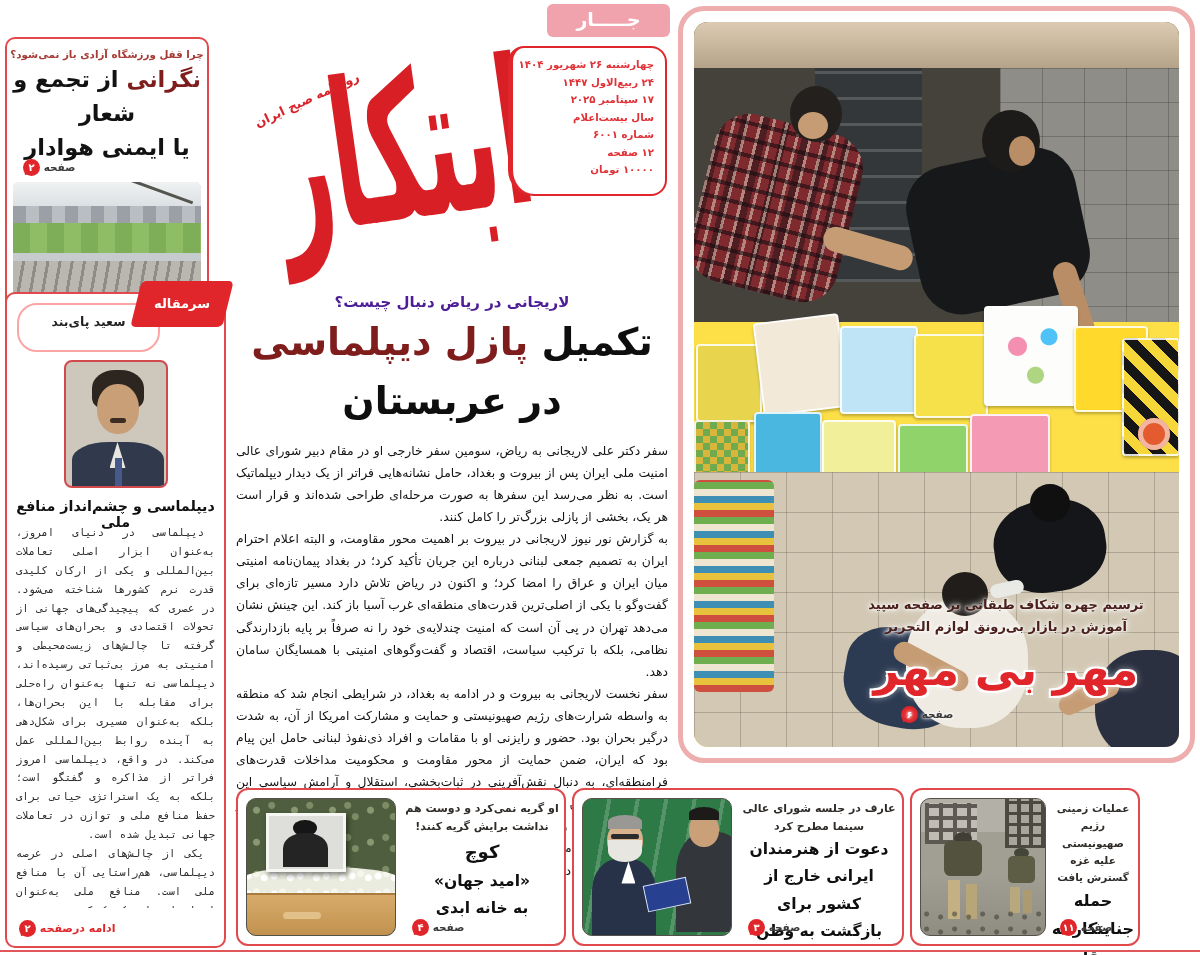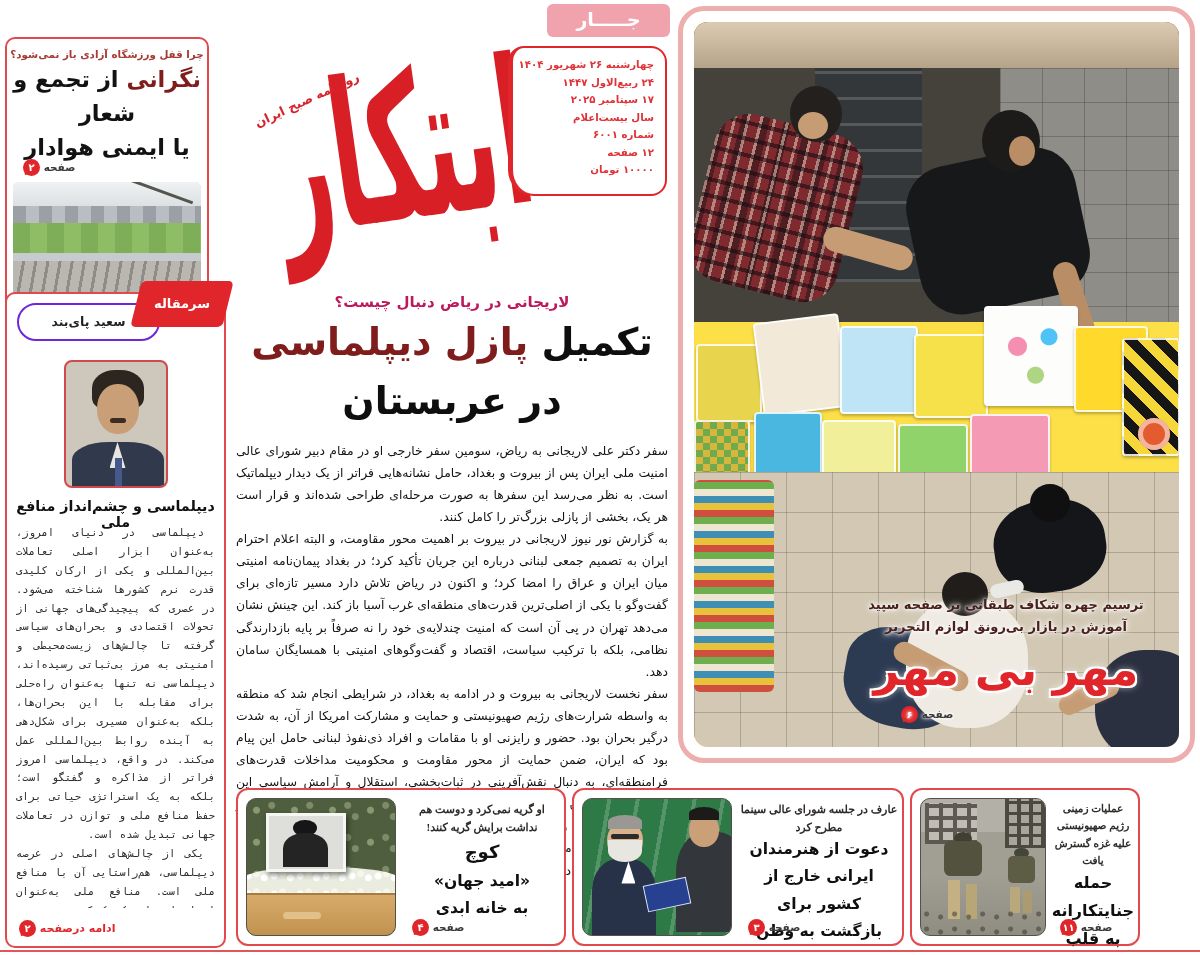--- a/index.html
+++ b/index.html
@@ -37,22 +37,22 @@
   .st-field { position:absolute; top:41px; left:0; right:0; height:30px;
     background:repeating-linear-gradient(90deg,#7fae58 0 17px,#8fbd66 17px 34px); }
   .st-track { position:absolute; top:71px; left:0; right:0; height:8px; background:#c6cbce; }
   .st-terrace { position:absolute; top:79px; left:0; right:0; bottom:0;
     background:repeating-linear-gradient(100deg,#bab7b0 0 9px,#8f8c85 9px 12px); }
   .st-crane { position:absolute; top:6px; right:6px; width:78px; height:3px; background:#55554f; transform:rotate(20deg); }
 
   
   .box-editorial { left:5px; top:292px; width:221px; height:656px;
     border:2px solid #e2494d; border-radius:10px; background:#fff; }
-  .ed-pill { position:absolute; top:9px; left:10px; right:64px; height:38px;
-    border:2px solid #6d28d9; border-radius:20px; text-align:center;
+  .ed-pill { position:absolute; top:9px; left:10px; right:64px; height:49px;
+    border:2px solid #fca5a5; border-radius:20px; text-align:center;
     font-size:12.5px; font-weight:bold; line-height:34px; color:#222; }
   .ed-tag { position:absolute; top:-13px; right:-4px; width:92px; height:46px;
     background:#e0262a; transform:skewX(-14deg); border-radius:5px; }
   .ed-tag span { display:block; transform:skewX(14deg); color:#fff; font-size:13px;
     font-weight:bold; text-align:center; line-height:46px; }
   .ed-photo { position:absolute; top:66px; left:50%; transform:translateX(-50%);
     width:104px; height:128px; border:2px solid #d2494d; border-radius:8px;
     overflow:hidden; background:#cdc7bc; }
   .ed-hair { position:absolute; top:8px; left:26px; width:52px; height:40px; background:#2d2620; border-radius:45% 45% 30% 30%; }
   .ed-face { position:absolute; top:22px; left:31px; width:42px; height:50px; background:#c99f77; border-radius:48%; }
@@ -78,21 +78,21 @@
     transform:rotate(-8deg) scaleY(2.1); transform-origin:center; line-height:250px; }
   .tagline { left:250px; top:92px; transform:rotate(-25deg); color:#d8232a;
     font-size:12.5px; font-weight:bold; }
   .datebox { left:508px; top:46px; width:159px; height:150px;
     border:2.5px solid #e0262a; border-left-width:5px; border-radius:16px 16px 16px 26px;
     padding:8px 11px; background:#fff; }
   .datebox .dl { font-size:10.2px; color:#e03136; font-weight:bold; line-height:1.72; text-align:right; white-space:nowrap; }
 
   
   .main-story { left:236px; top:293px; width:432px; height:486px; }
-  .ms-kicker { text-align:center; font-size:15px; font-weight:bold; color:#be185d; }
+  .ms-kicker { text-align:center; font-size:15px; font-weight:bold; color:#4c1d95; }
   .ms-headline { text-align:center; font-weight:900; font-size:38px; line-height:1.55; color:#0e0e0e; margin-top:2px; }
   .ms-body { margin-top:9px; font-size:12.35px; line-height:1.79; text-align:justify; color:#141414; }
   .ms-body p { margin:0; }
   .ms-foot { margin-top:5px; text-align:left; color:#e0262a; font-weight:bold; font-size:12px; }
 
   
   .photo-frame { left:678px; top:6px; width:517px; height:757px;
     border:5px solid #eeaeae; border-radius:26px; background:#fff; padding:11px; }
   .photo { position:relative; width:100%; height:100%; border-radius:14px; overflow:hidden; background:#fde047; }
   .ph-top { position:absolute; top:0; left:0; right:0; height:300px; background:#45423c; }
@@ -139,21 +139,21 @@
     text-shadow:2px 2px 0 #fff,-2px -2px 0 #fff,2px -2px 0 #fff,-2px 2px 0 #fff,0 0 9px #fff; }
   .cap-page { text-align:left; padding-left:56px; margin-top:10px;
     text-shadow:0 0 3px #fff,0 0 5px #fff; }
 
   
   .story-box { position:absolute; top:788px; height:158px; border:2px solid #e2494d;
     border-radius:12px; background:#fff; }
   .sb-photo { position:absolute; left:8px; top:8px; bottom:8px; width:150px;
     border:1.5px solid #55514a; border-radius:10px; overflow:hidden; }
   .sb-text { position:absolute; right:4px; left:166px; top:10px; bottom:6px; text-align:center; }
-  .sb-kicker { font-size:11px; font-weight:bold; color:#2e2b28; line-height:1.65;font-family:Liberation Serif, serif; }
+  .sb-kicker { font-size:11px; font-weight:bold; color:#2e2b28; line-height:1.65; }
   .sb-line { font-size:15.5px; font-weight:900; color:#101010; line-height:1.75; }
   .sb-page { position:absolute; left:8px; bottom:2px; }
 
   
   .fp { background:#4f5e3e; }
   .fp-leaves { position:absolute; inset:0 0 45% 0;
     background-image:radial-gradient(circle at 25% 35%,rgba(195,210,165,.5) 3px,transparent 4px),
       radial-gradient(circle at 65% 20%,rgba(195,210,165,.4) 3px,transparent 4px),
       radial-gradient(circle at 85% 55%,rgba(195,210,165,.4) 3px,transparent 4px);
     background-size:38px 32px; }

